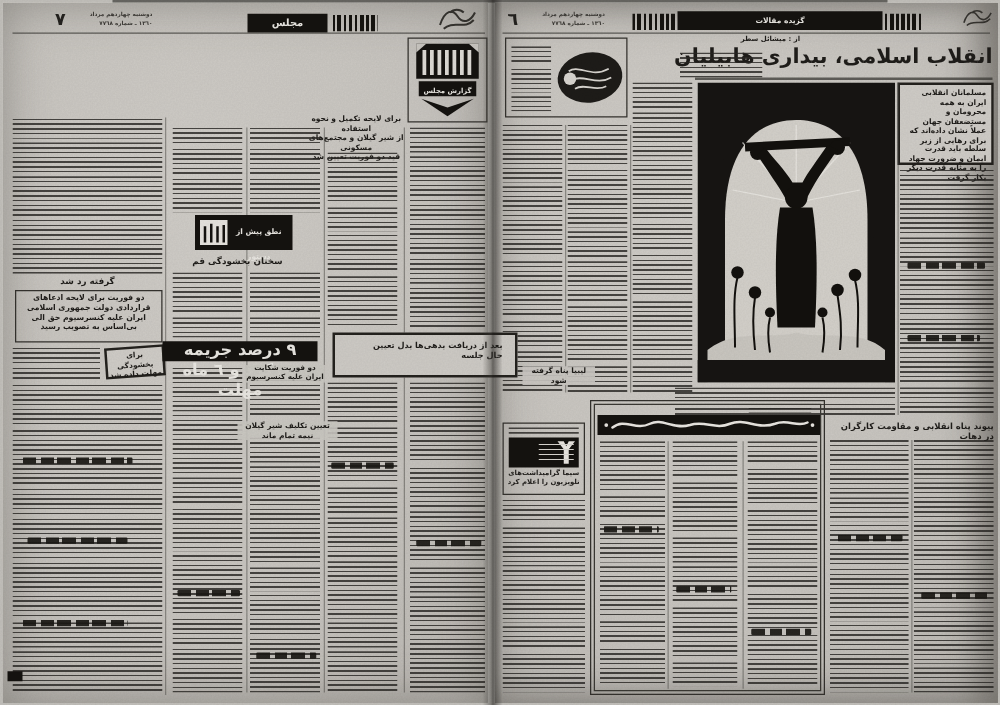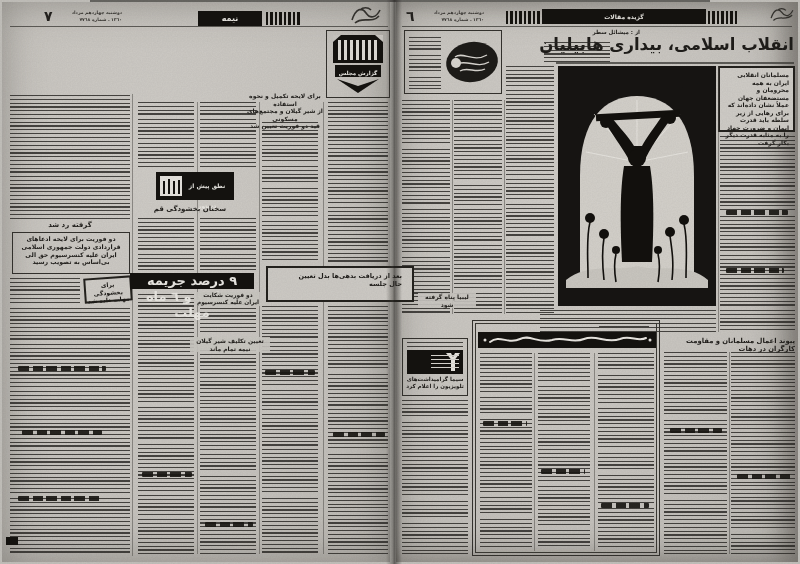--- a/index.html
+++ b/index.html
@@ -39,21 +39,21 @@
 <div class="sheet">
 
   <div class="page pgl">
 
     <div class="abs rule" style="left:8px;top:24px;width:378px;height:1px;"></div>
     <div class="abs pagenum" style="left:42px;top:6px;">٧</div>
     <div class="abs dates" style="left:62px;top:8px;width:58px;">
       <div>دوشنبه چهاردهم مرداد</div>
       <div>١٣٦٠ ـ شماره ٧٧٦٨</div>
     </div>
-    <div class="abs blackbox c" style="left:196px;top:9px;width:64px;height:15px;font-size:8px;line-height:15px;font-weight:bold;">نیمه</div>
+    <div class="abs blackbox c" style="left:196px;top:9px;width:64px;height:15px;font-size:8px;line-height:15px;font-weight:bold;">مجلس</div>
     <div class="abs bar" style="left:264px;top:10px;width:36px;height:13px;"></div>
     <svg class="abs" style="left:346px;top:2px;" width="36" height="24" viewBox="0 0 36 24">
       <path d="M4 16 C8 4 14 3 18 9 C22 15 28 14 32 6 M7 19 C14 12 24 20 31 12 M12 6 C15 3 20 3 23 6" stroke="#34322e" stroke-width="1.6" fill="none"></path>
     </svg>
 
 
     <div class="abs bdr" style="left:324px;top:28px;width:64px;height:68px;">
       <svg width="62" height="66" viewBox="0 0 62 66">
         <rect x="6" y="4" width="50" height="28" fill="#14120f"></rect>
         <polygon points="6,4 14,4 6,11" fill="#c8c5c0"></polygon>
@@ -394,21 +394,21 @@
           <div class="tx" style="flex-grow: 3; flex-basis: 8px;"></div>
           <div class="tx" style="flex-grow: 1; flex-basis: 8px;"></div>
           <div class="tx" style="flex-grow: 2; flex-basis: 8px;"></div>
           <div class="tx" style="flex-grow: 3; flex-basis: 8px;"></div>
         </div>
       <div class="bsubt" style="left:10px;top:100px;width:44px;"></div>
       <div class="bsubt" style="left:68px;top:148px;width:44px;"></div>
       <div class="bsubt" style="left:128px;top:182px;width:48px;"></div>
     </div>
 
-    <div class="abs t" style="left:268px;top:335px;width:131px;font-size:6.8px;text-align:right;">پیوند اعمال مسلمانان و مقاومت کارگران در دهات</div>
+    <div class="abs t" style="left:268px;top:335px;width:131px;font-size:6.8px;text-align:right;">پیوند پناه انقلابی و مقاومت کارگران در دهات</div>
     <div class="vr" style="left:333px;top:350px;height:202px;"></div>
     <div class="col" style="left:268px;top:350px;width:63px;height:202px;">
         <div class="tx" style="flex-grow: 3; flex-basis: 8px;"></div>
         <div class="tx" style="flex-grow: 1; flex-basis: 8px;"></div>
         <div class="tx" style="flex-grow: 2; flex-basis: 8px;"></div>
         <div class="tx" style="flex-grow: 3; flex-basis: 8px;"></div>
         <div class="tx" style="flex-grow: 1; flex-basis: 8px;"></div>
         <div class="tx" style="flex-grow: 2; flex-basis: 8px;"></div>
       </div>
     <div class="col" style="left:335px;top:350px;width:64px;height:202px;">

